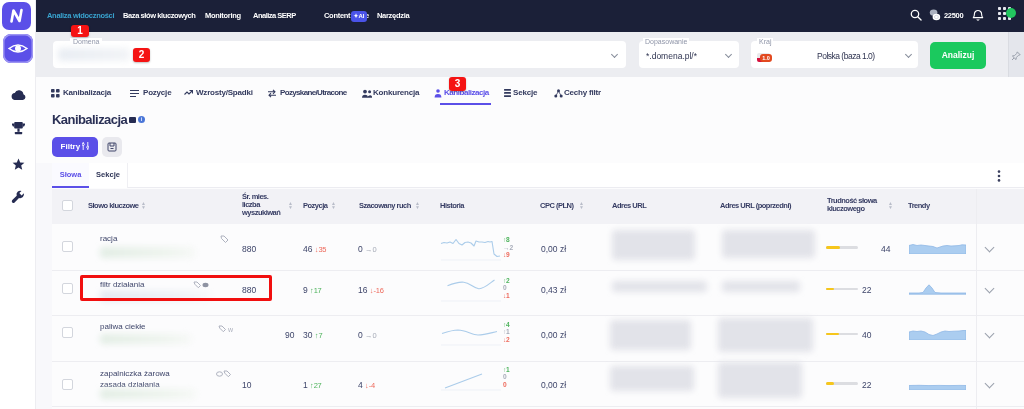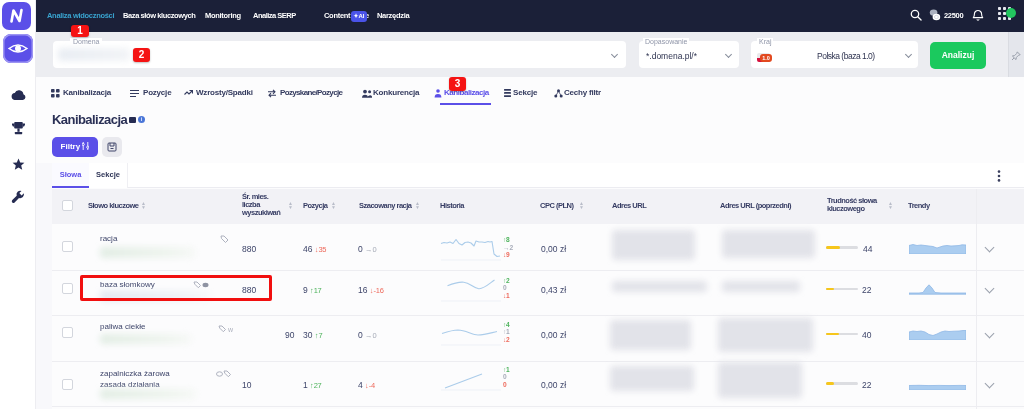--- a/index.html
+++ b/index.html
@@ -148,21 +148,21 @@
     </g>
   </svg>
 <div class="stab" style="left:143px;">Pozycje</div>
 <svg class="sticon" style="left:184px;" width="9" height="9" viewBox="0 0 9 9">
     <path d="M.5 5.5 L3 3 L5 5 L8.5 1.5 M5.5 1.5 h3 v3" stroke="#333a5e" stroke-width="1.1" fill="none"></path>
   </svg>
 <div class="stab" style="left:196px;">Wzrosty/Spadki</div>
 <svg class="sticon" style="left:267px;" width="10" height="9" viewBox="0 0 10 9">
     <path d="M1 2.8 h7 M6 .8 l2 2 -2 2 M9 6.2 h-7 M4 4.2 l-2 2 2 2" stroke="#333a5e" stroke-width="1.05" fill="none"></path>
   </svg>
-<div class="stab" style="left:280px;letter-spacing:-.65px;">Pozyskane/Pozycje</div>
+<div class="stab" style="left:280px;letter-spacing:-.65px;">Pozyskane/Utracone</div>
 <svg class="sticon" style="left:362px;" width="10" height="9" viewBox="0 0 10 9">
     <g fill="#333a5e">
       <circle cx="3" cy="2.6" r="1.9"></circle>
       <path d="M0 8.8 a3 3 0 0 1 6 0 Z"></path>
       <circle cx="7.6" cy="2.8" r="1.5"></circle>
       <path d="M5.6 8.8 a2.4 2.4 0 0 1 4.4 -1.4 l0 1.4 Z"></path>
     </g>
   </svg>
 <div class="stab" style="left:373px;">Konkurencja</div>
 <svg class="sticon" style="left:434px;" width="8" height="9" viewBox="0 0 8 9">
@@ -223,21 +223,21 @@
   </svg>
 
 <div class="abs" style="left:52px;top:189px;width:972px;height:35px;background:#f2f2f6;"></div>
 <div class="abs" style="left:62px;top:200px;width:11px;height:11px;background:#fff;border:1px solid #d3d6dd;border-radius:2px;"></div>
 <div class="hcell" style="left:88px;top:202px;">Słowo kluczowe</div>
 <div class="sortar" style="left:141px;top:201px;">▲<br>▼</div>
 <div class="hcell" style="left:242px;top:193px;">Śr. mies.<br>liczba<br>wyszukiwań</div>
 <div class="sortar" style="left:288px;top:201px;">▲<br>▼</div>
 <div class="hcell" style="left:303px;top:202px;">Pozycja</div>
 <div class="sortar" style="left:331px;top:201px;">▲<br>▼</div>
-<div class="hcell" style="left:359px;top:202px;">Szacowany racja</div>
+<div class="hcell" style="left:359px;top:202px;">Szacowany ruch</div>
 <div class="sortar" style="left:415px;top:201px;">▲<br>▼</div>
 <div class="hcell" style="left:440px;top:202px;">Historia</div>
 <div class="hcell" style="left:540px;top:202px;">CPC (PLN)</div>
 <div class="sortar" style="left:579px;top:201px;">▲<br>▼</div>
 <div class="hcell" style="left:612px;top:202px;">Adres URL</div>
 <div class="hcell" style="left:720px;top:202px;">Adres URL (poprzedni)</div>
 <div class="hcell" style="left:827px;top:197px;">Trudność słowa<br>kluczowego</div>
 <div class="sortar" style="left:888px;top:201px;">▲<br>▼</div>
 <div class="hcell" style="left:908px;top:202px;">Trendy</div>
 
@@ -261,28 +261,28 @@
     <path d="M1 26 h60" stroke="#eef1f7" stroke-width="1"></path>
     <path d="M1 9.5 L4 8.5 L7 9 L10 8 L13 9.5 L16 5.5 L19 9.5 L22 11 L25 8.5 L28 8 L31 9 L34 12 L36 7 L39 8 L42 8 L45 8.5 L48 7.5 L50 8 L52 7.5 L54 20 L57 22.5 L60 22" stroke="#abccea" stroke-width="1.1" fill="none" stroke-linejoin="round"></path>
   </svg>
 <div class="minicol" style="left:503px;top:236px;"><span class="green">↑8</span><br><span class="grayv">→2</span><br><span class="redv">↓9</span></div>
 <div class="num" style="left:541px;top:243.5px;">0,00 zł</div>
 <div class="blob" style="left:612px;top:230px;width:83px;height:30px;background:#e2e3e9;"></div>
 <div class="blob" style="left:722px;top:230px;width:93px;height:28px;background:#e2e3e9;"></div>
 <div class="abs" style="left:826px;top:246px;width:32px;height:2.5px;background:#dcdde1;border-radius:2px;">
     <div style="width:14px;height:2.5px;background:#f6c61c;border-radius:2px;"></div>
   </div>
-<div class="num" style="left:863px;top:243.5px;">44</div>
+<div class="num" style="left:881px;top:243.5px;">44</div>
 <svg class="abs" style="left:909px;top:243px;" width="57" height="11" viewBox="0 0 57 11">
     <path d="M0 2.5 L4 1.5 L8 2.5 L12 2 L16 2.5 L20 3 L24 3.5 L28 5 L31 4 L34 3 L38 2.5 L42 3 L46 2.8 L50 2.5 L53 1.8 L57 2 L57 11 L0 11 Z" fill="#abcdf0" stroke="#8fb8e6" stroke-width=".8"></path>
   </svg>
 <div class="rchev" style="left:986px;top:244px;"></div>
 
 <div class="abs" style="left:62px;top:282.5px;width:11px;height:11px;background:#fff;border:1px solid #d3d6dd;border-radius:2px;"></div>
-<div class="kw" style="left:100px;top:278.5px;">baza słomkowy</div>
+<div class="kw" style="left:100px;top:278.5px;">filtr działania</div>
 <div class="blob" style="left:100px;top:291px;width:111px;height:10px;background:linear-gradient(90deg,#e2e8f1,#edf1f6 70%,#f6f8fa);"></div>
 <svg class="abs" style="left:193px;top:280.5px;" width="16" height="8" viewBox="0 0 16 8">
     <path d="M1 1 h3 l3.5 3.5 -2.2 2.2 -3.5 -3.5 Z" stroke="#aeb2bf" stroke-width="1" fill="none"></path>
     <ellipse cx="12.5" cy="4" rx="3" ry="2.2" fill="#8e93a2"></ellipse>
   </svg>
 <div class="num" style="left:242px;top:285px;">880</div>
 <div class="num" style="left:303px;top:285px;">9 <span class="delta green">↑17</span></div>
 <div class="num" style="left:358px;top:285px;">16 <span class="delta redv">↓-16</span></div>
 <svg class="abs" style="left:440px;top:275px;" width="62" height="29" viewBox="0 0 62 29">
     <path d="M1 26 h60" stroke="#eef1f7" stroke-width="1"></path>

